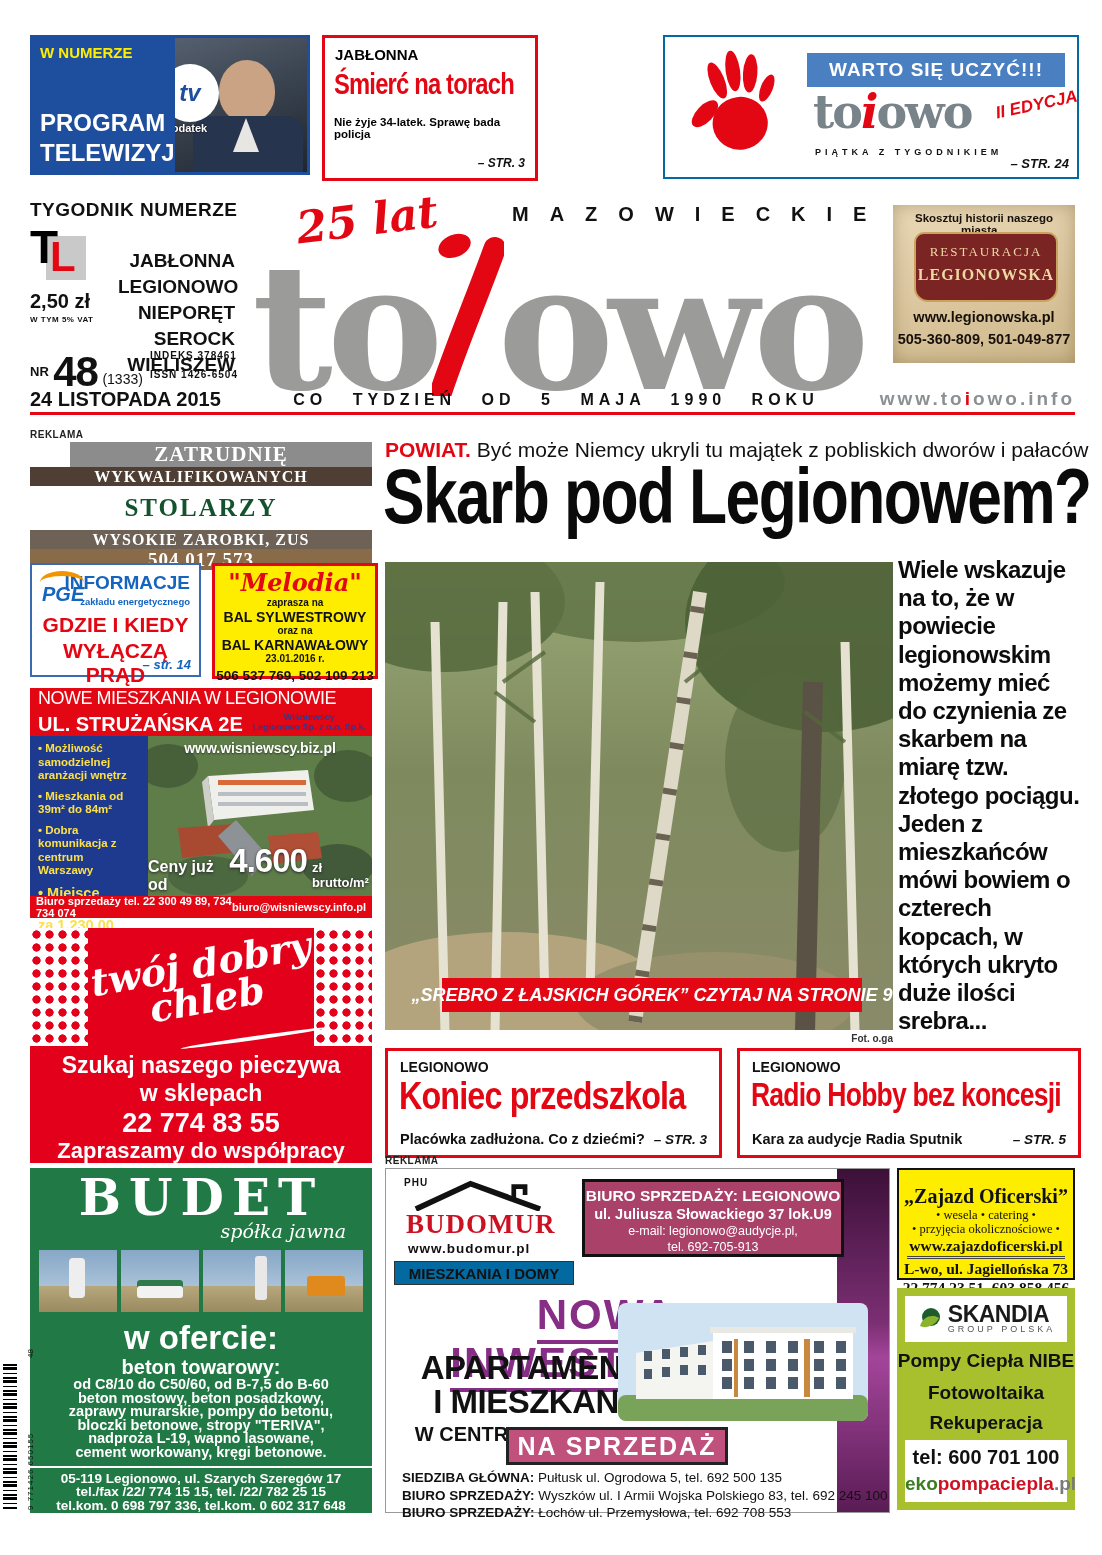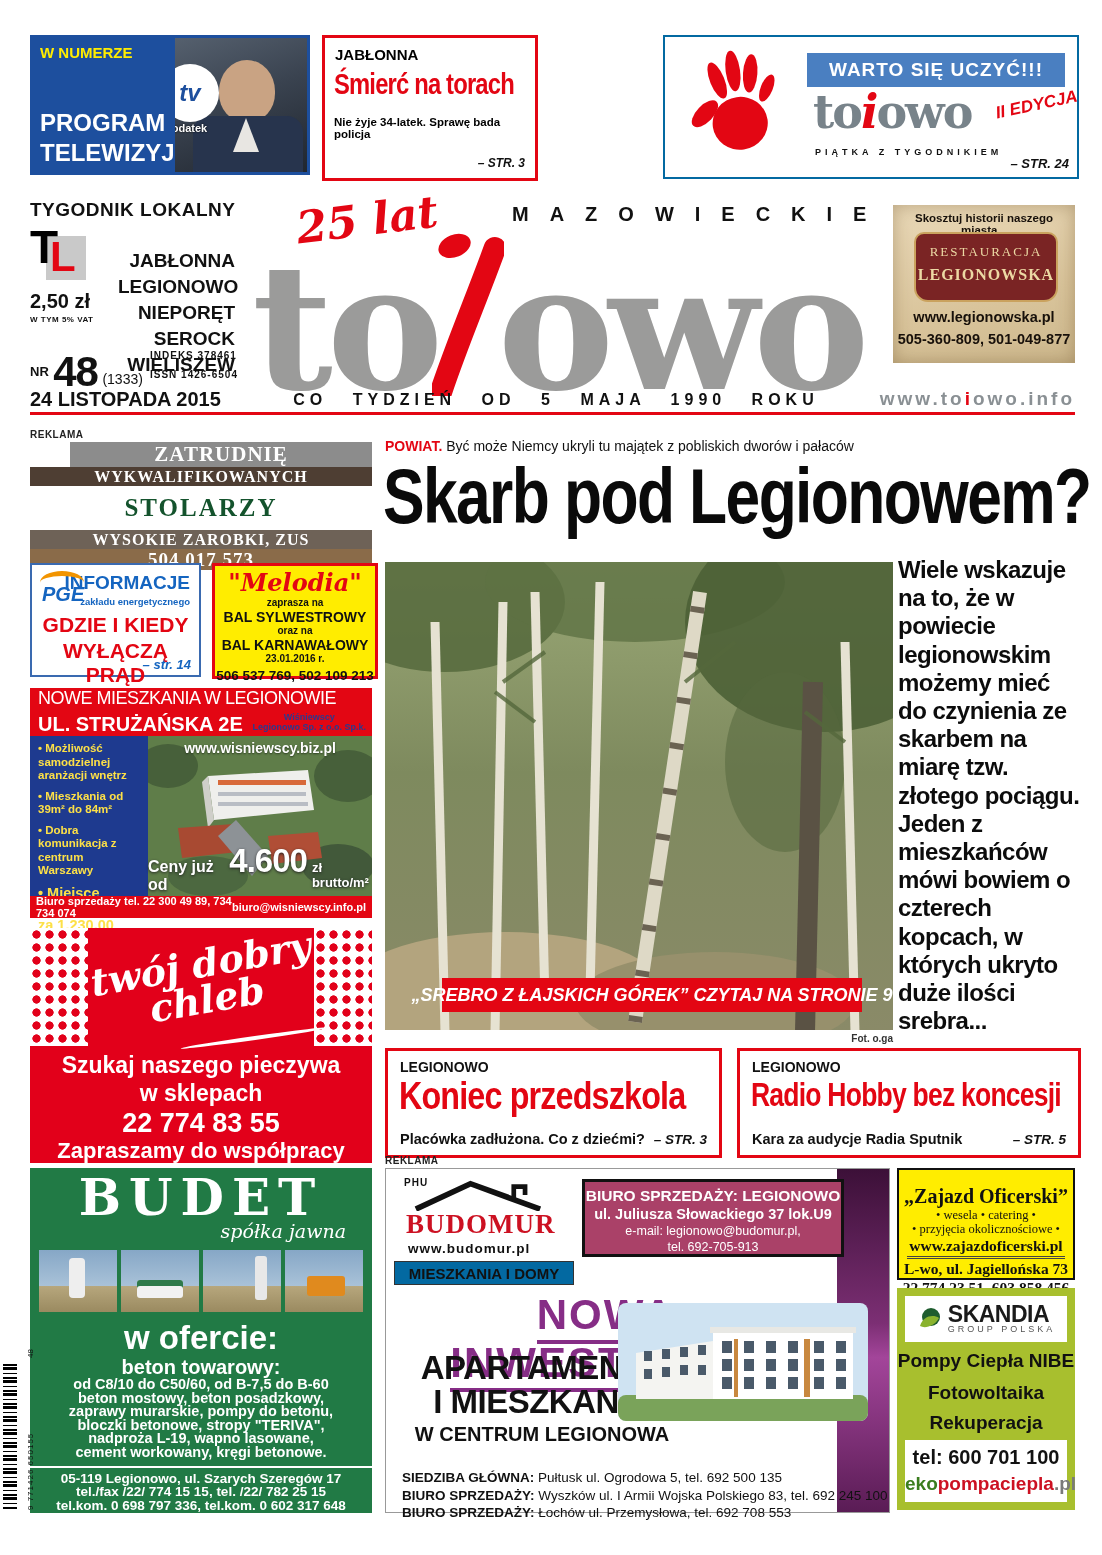--- a/index.html
+++ b/index.html
@@ -130,21 +130,21 @@
   .chleb{left:30px;top:928px;width:342px;height:235px;background:#e2001a;overflow:hidden;}
   .dotpanel{position:absolute;top:0;width:58px;height:118px;background-color:#fff;
             background-image:radial-gradient(circle,#e2001a 42%,rgba(0,0,0,0) 48%);background-size:13px 13px;}
   .chleb-script{position:absolute;left:54px;top:18px;width:240px;text-align:center;color:#fff;
                 font-family:"DejaVu Serif",serif;font-style:italic;font-weight:bold;font-size:38px;line-height:36px;
                 transform:rotate(-10deg);}
   .chleb-underline{position:absolute;left:150px;top:108px;width:150px;height:4px;background:#fff;border-radius:50%;transform:rotate(-8deg);}
   .chleb-l{position:absolute;width:100%;text-align:center;color:#fff;font-weight:bold;}
 
   
-  .kicker{left:385px;top:438px;font-size:14px;white-space:nowrap;}
+  .kicker{left:385px;top:438px;font-size:21px;white-space:nowrap;}
   .kicker b{color:#e30613;font-weight:bold;}
   .headline{left:383px;top:458px;font-weight:bold;font-size:77px;letter-spacing:-2px;color:#0a0a0a;line-height:1;}
   .photo{left:385px;top:562px;width:508px;height:468px;overflow:hidden;}
   .caption{left:442px;top:978px;width:420px;height:34px;background:#e30613;color:#fff;display:flex;align-items:center;
            justify-content:center;font-weight:bold;font-style:italic;font-size:18px;white-space:nowrap;}
   .credit{left:790px;top:1033px;width:103px;text-align:right;font-weight:bold;font-size:10px;color:#333;}
   .intro{left:898px;top:556px;width:184px;font-weight:bold;font-size:24px;line-height:28.2px;letter-spacing:-.5px;color:#0c0c0c;}
 
   .teaser{top:1048px;height:104px;border:3px solid #e30613;background:#fff;}
   .ts-kick{position:absolute;left:12px;top:8px;font-weight:bold;font-size:14px;}
@@ -260,21 +260,21 @@
         <ellipse cx="78" cy="38" rx="5" ry="12" transform="rotate(30 78 38)"></ellipse>
       </g>
     </svg>
     <div class="warto-banner">WARTO SIĘ UCZYĆ!!!</div>
     <div class="warto-brand"><span>to</span><span class="ri">i</span><span>owo</span></div>
     <span class="warto-ed">II EDYCJA</span>
     <span class="warto-tag">PIĄTKA Z TYGODNIKIEM</span>
     <span class="warto-page">– STR. 24</span>
   </div>
 
-  <span class="abs mh-tyg">TYGODNIK LOKALNY</span>
+  <span class="abs mh-tyg">TYGODNIK NUMERZE</span>
   <div class="abs tl-logo">
     <div class="tl-gray"></div>
     <span class="tl-t">T</span>
     <span class="tl-l">L</span>
   </div>
   <span class="abs mh-price">2,50 zł</span>
   <span class="abs mh-vat">W TYM 5% VAT</span>
   <div class="abs mh-nr">
     <span class="nrl">NR</span>
     <span class="nrn">48</span>
@@ -520,21 +520,21 @@
     <svg class="bm-roof" viewBox="0 0 140 34">
       <path d="M4 32 L62 5 L136 32" stroke="#111" stroke-width="6" fill="none"></path>
       <path d="M108 22 L108 8 L120 8 L120 17" stroke="#111" stroke-width="5" fill="none"></path>
     </svg>
     <span class="bm-name">BUDOMUR</span>
     <span class="bm-web">www.budomur.pl</span>
     <div class="bm-band">MIESZKANIA I DOMY</div>
     <div class="bm-office">
       <div class="bm-o1">BIURO SPRZEDAŻY: LEGIONOWO</div>
       <div class="bm-o2">ul. Juliusza Słowackiego 37 lok.U9</div>
-      <div class="bm-o3">e-mail: legionowo@budomur.pl,</div>
+      <div class="bm-o3">e-mail: legionowo@audycje.pl,</div>
       <div class="bm-o3">tel. 692-705-913</div>
     </div>
     <div class="bm-inw"><span>NOWA INWESTYCJA!</span></div>
     <div class="bm-apt">
       <div class="bm-a1">APARTAMENTY</div>
       <div class="bm-a1">I MIESZKANIA</div>
       <div class="bm-a3">W CENTRUM LEGIONOWA</div>
     </div>
     <div class="bm-bld">
       <svg width="250" height="118" viewBox="0 0 250 118">
@@ -570,20 +570,21 @@
             <rect x="44" y="64" width="8" height="10"></rect>
             <rect x="62" y="62" width="8" height="10"></rect>
             <rect x="80" y="62" width="8" height="10"></rect>
         </g>
         <g fill="#c8883f">
             <rect x="186" y="36" width="6" height="58"></rect>
             <rect x="116" y="36" width="4" height="58"></rect>
           </g>
       </svg>
     </div>
+    <div class="bm-sale">NA SPRZEDAŻ</div>
     <div class="bm-contacts">
       <div><b>SIEDZIBA GŁÓWNA:</b><span> Pułtusk ul. Ogrodowa 5, tel. 692 500 135</span></div>
       <div><b>BIURO SPRZEDAŻY:</b><span> Wyszków ul. I Armii Wojska Polskiego 83, tel. 692 245 100</span></div>
       <div><b>BIURO SPRZEDAŻY:</b><span> Łochów ul. Przemysłowa, tel. 692 708 553</span></div>
     </div>
   </div>
 
   <div class="abs ofic">
     <div class="of-name">„Zajazd Oficerski”</div>
     <div class="of-s">• wesela • catering •</div>

